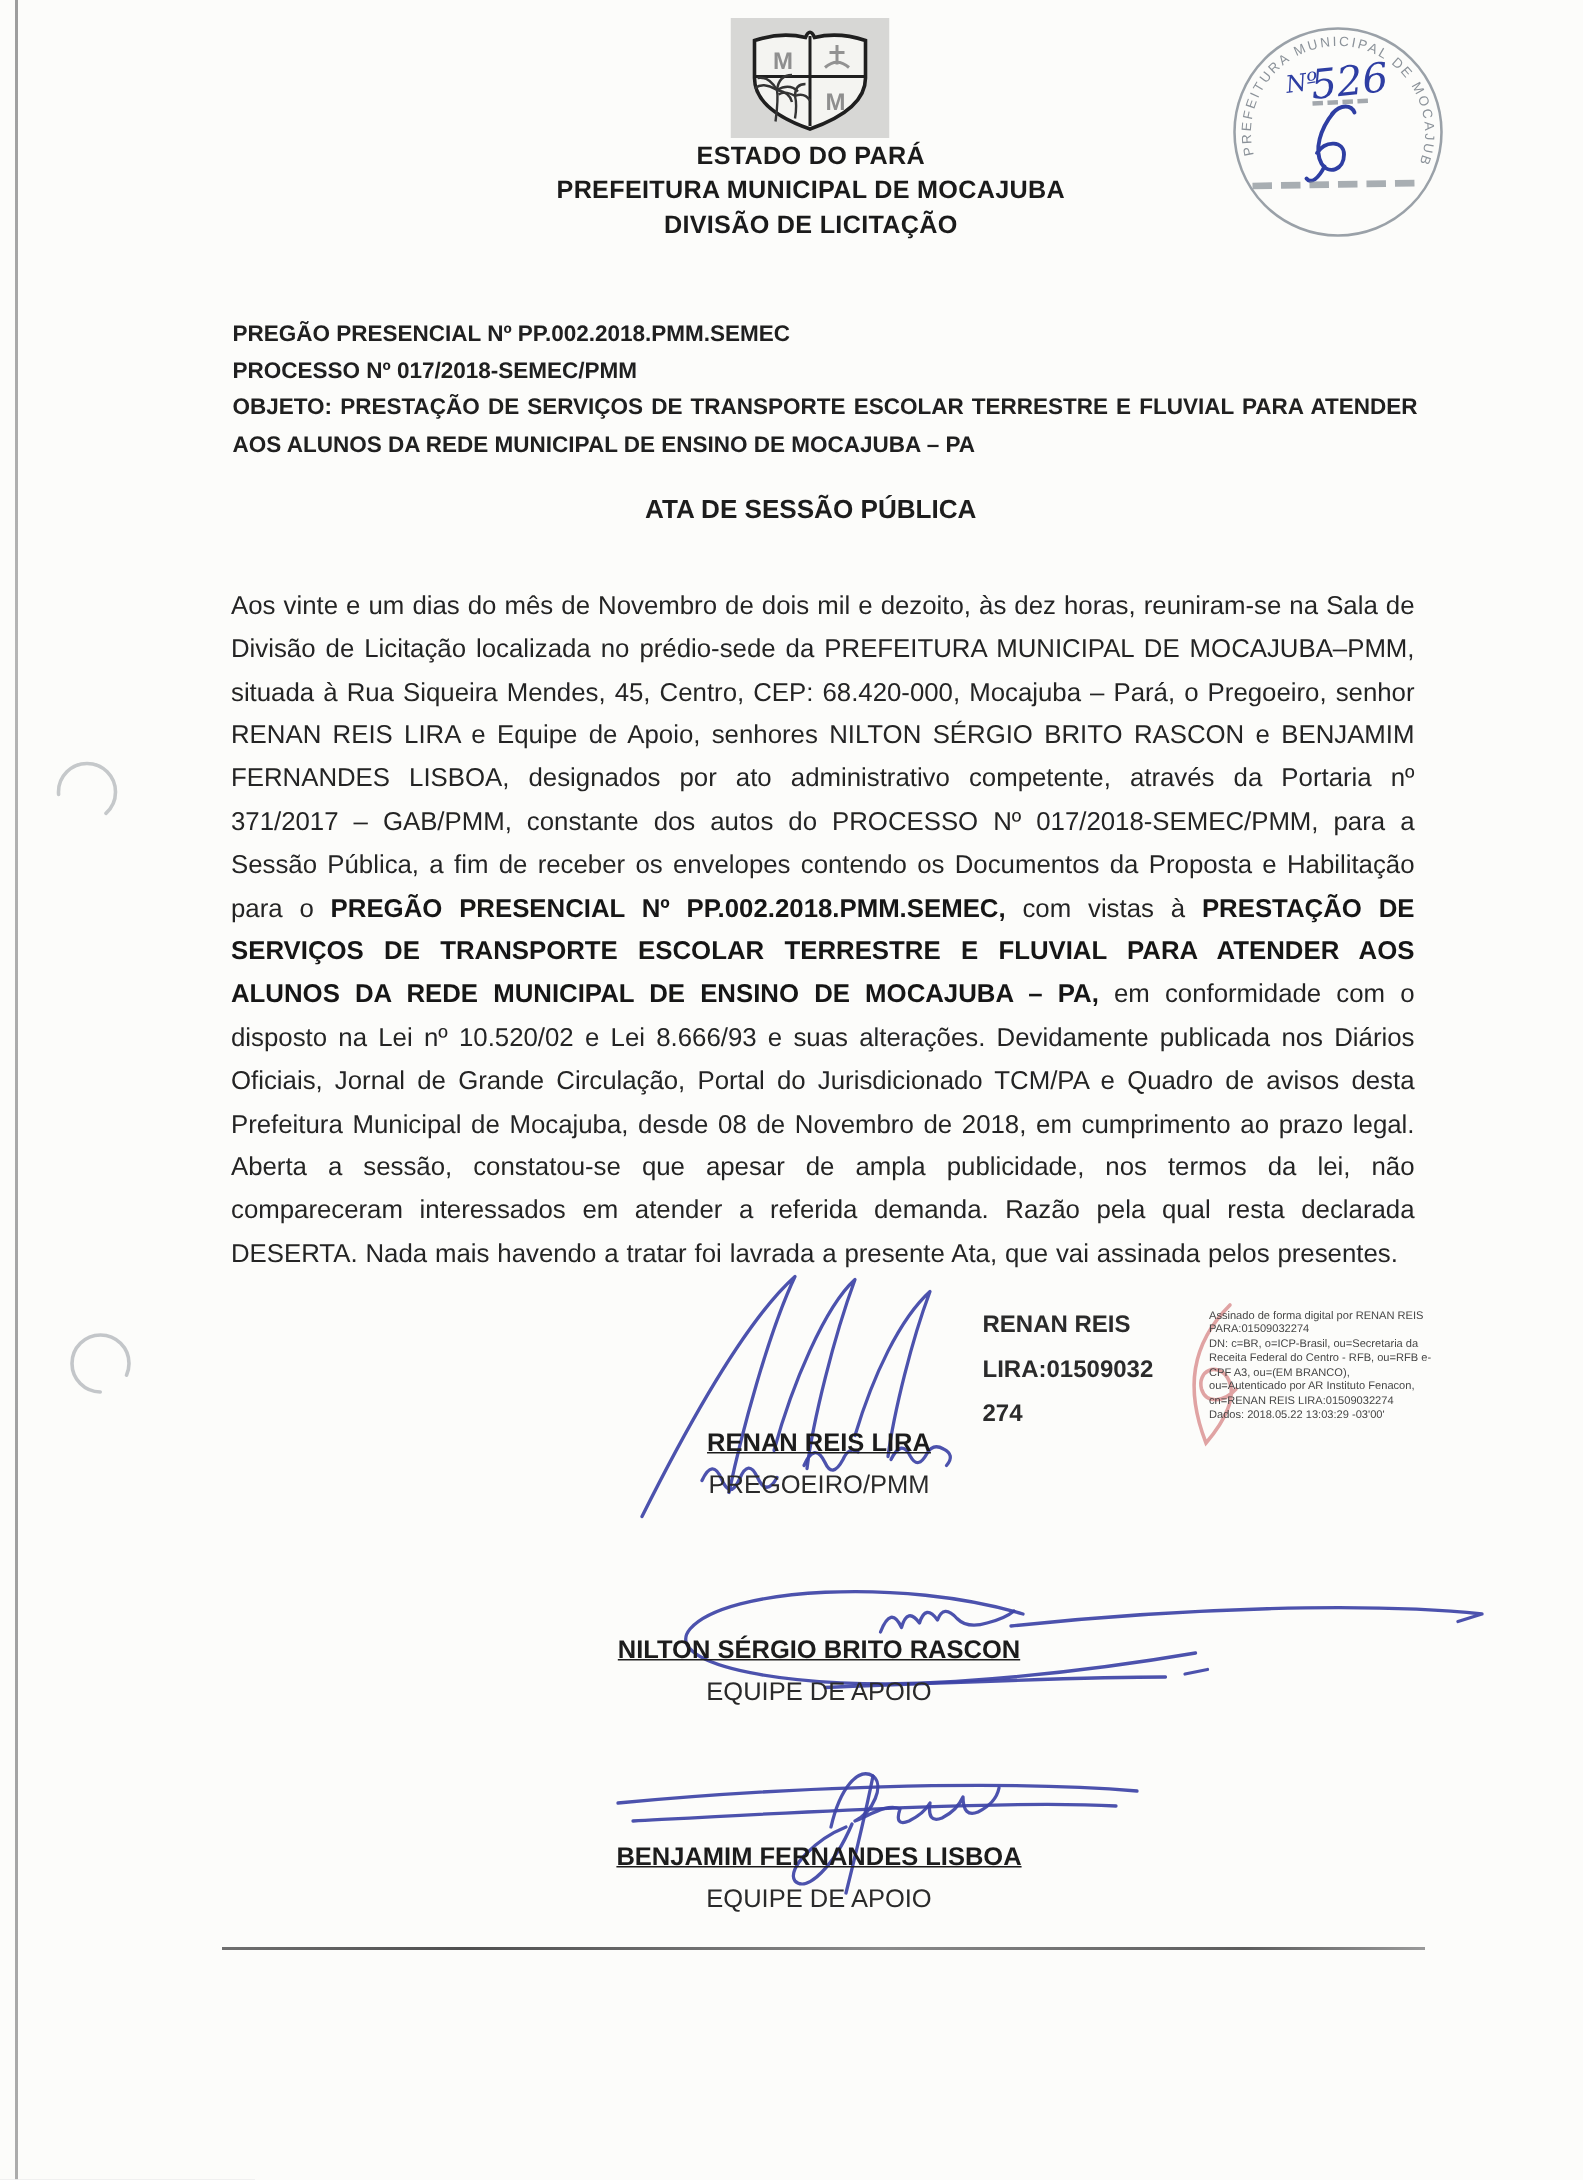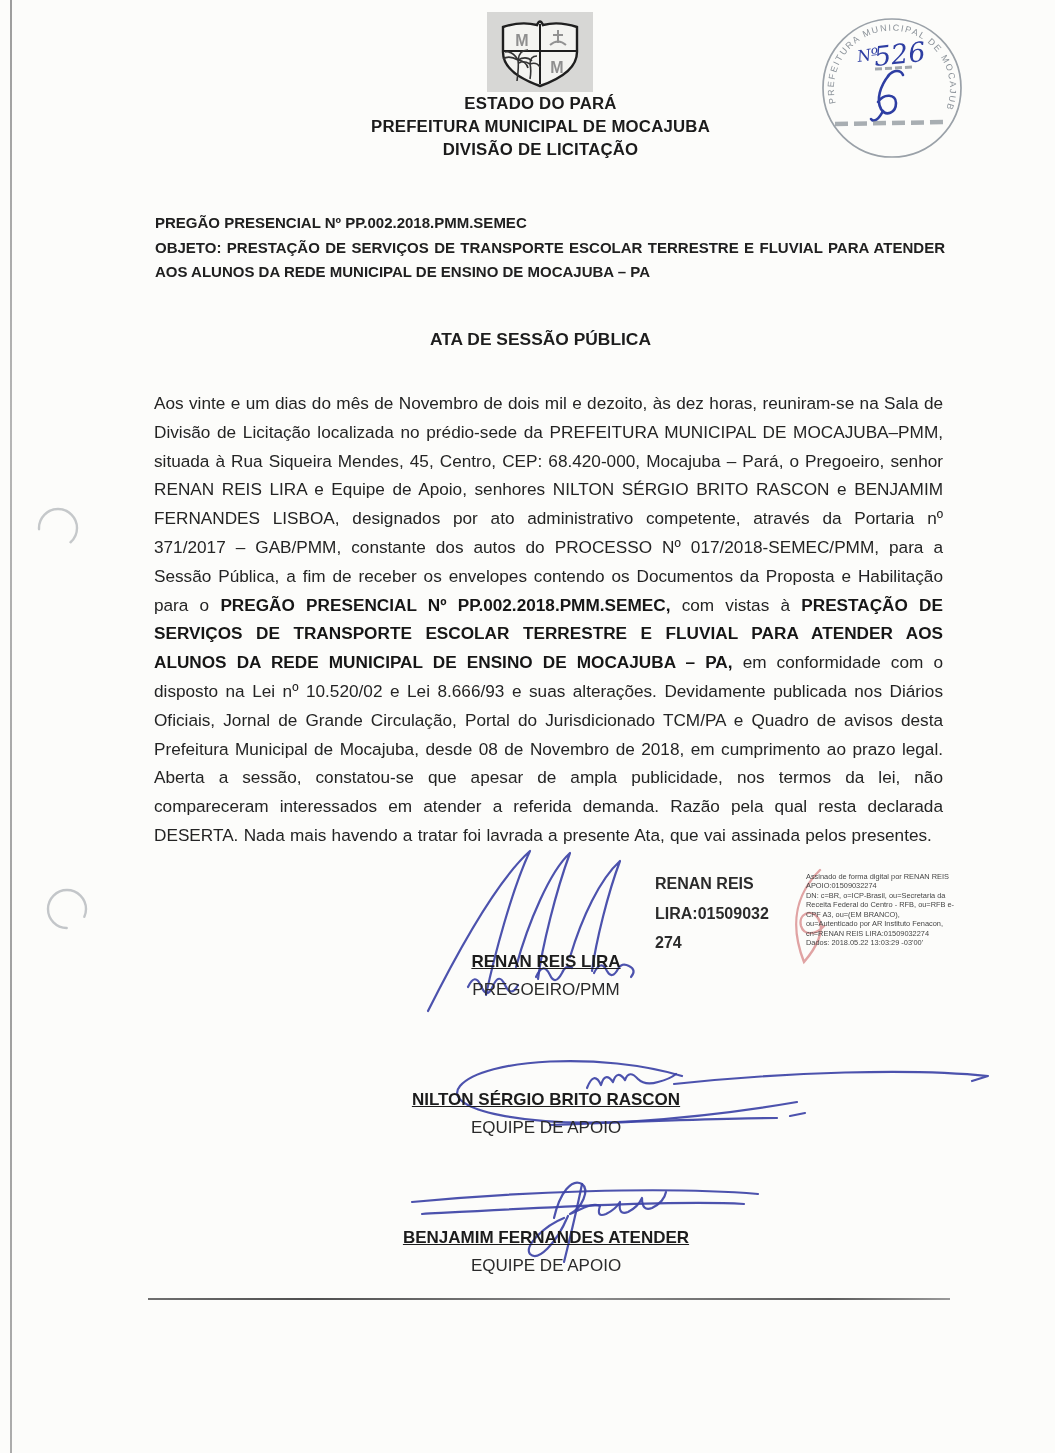--- a/index.html
+++ b/index.html
@@ -94,20 +94,21 @@
     <g fill="none" stroke="#2e3ea3" stroke-width="2.6" stroke-linecap="round">
       <path d="M72 64 C 78 57 85 58 87 63"></path>
       <path d="M73 63 C 64 74 60 88 65 97 C 70 105 80 101 80 91 C 80 82 68 81 62 90"></path>
       <path d="M67 99 C 63 107 58 111 55 107"></path>
     </g>
     <line x1="19" y1="112" x2="131" y2="110" stroke="#8d949b" stroke-width="4.5" stroke-dasharray="13 6" opacity=".75"></line>
   </svg>
 
   <div class="abs title-block">
     <div>PREGÃO PRESENCIAL Nº PP.002.2018.PMM.SEMEC</div>
+    <div>PROCESSO Nº 017/2018-SEMEC/PMM</div>
     <div class="title-just">OBJETO: PRESTAÇÃO DE SERVIÇOS DE TRANSPORTE ESCOLAR TERRESTRE E FLUVIAL PARA ATENDER AOS ALUNOS DA REDE MUNICIPAL DE ENSINO DE MOCAJUBA – PA</div>
   </div>
 
   <div class="abs section-heading center-text">ATA DE SESSÃO PÚBLICA</div>
 
   <div class="abs body-par">
     <span>Aos vinte e um dias do mês de Novembro de dois mil e dezoito, às dez horas, reuniram-se na Sala de Divisão de Licitação localizada no prédio-sede da PREFEITURA MUNICIPAL DE MOCAJUBA–PMM, situada à Rua Siqueira Mendes, 45, Centro, CEP: 68.420-000, Mocajuba – Pará, o Pregoeiro, senhor RENAN REIS LIRA e Equipe de Apoio, senhores NILTON SÉRGIO BRITO RASCON e BENJAMIM FERNANDES LISBOA, designados por ato administrativo competente, através da Portaria nº 371/2017 – GAB/PMM, constante dos autos do PROCESSO Nº 017/2018-SEMEC/PMM, para a Sessão Pública, a fim de receber os envelopes contendo os Documentos da Proposta e Habilitação para o </span><b>PREGÃO PRESENCIAL Nº PP.002.2018.PMM.SEMEC,</b><span> com vistas à </span><b>PRESTAÇÃO DE SERVIÇOS DE TRANSPORTE ESCOLAR TERRESTRE E FLUVIAL PARA ATENDER AOS ALUNOS DA REDE MUNICIPAL DE ENSINO DE MOCAJUBA – PA,</b><span> em conformidade com o disposto na Lei nº 10.520/02 e Lei 8.666/93 e suas alterações. Devidamente publicada nos Diários Oficiais, Jornal de Grande Circulação, Portal do Jurisdicionado TCM/PA e Quadro de avisos desta Prefeitura Municipal de Mocajuba, desde 08 de Novembro de 2018, em cumprimento ao prazo legal. Aberta a sessão, constatou-se que apesar de ampla publicidade, nos termos da lei, não compareceram interessados em atender a referida demanda. Razão pela qual resta declarada DESERTA. Nada mais havendo a tratar foi lavrada a presente Ata, que vai assinada pelos presentes.</span>
   </div>
 
   <svg class="abs" style="left:418px;top:845px;" width="225" height="170" viewBox="0 0 225 170">
@@ -126,21 +127,21 @@
   <div class="abs dig-name">
     <div>RENAN REIS</div>
     <div>LIRA:01509032</div>
     <div>274</div>
   </div>
   <svg class="abs" style="left:784px;top:866px;" width="62" height="104" viewBox="0 0 62 104">
     <path d="M36 4 C 10 30 6 60 20 96 C 32 82 42 64 34 52 C 27 42 14 48 17 60 C 20 70 32 69 40 60" fill="none" stroke="#e0a3a3" stroke-width="2.4" stroke-linecap="round"></path>
   </svg>
   <div class="abs cert-text">
     <div>Assinado de forma digital por RENAN REIS</div>
-    <div>APOIO:01509032274</div>
+    <div>PARA:01509032274</div>
     <div>DN: c=BR, o=ICP-Brasil, ou=Secretaria da</div>
     <div>Receita Federal do Centro - RFB, ou=RFB e-</div>
     <div>CPF A3, ou=(EM BRANCO),</div>
     <div>ou=Autenticado por AR Instituto Fenacon,</div>
     <div>cn=RENAN REIS LIRA:01509032274</div>
     <div>Dados: 2018.05.22 13:03:29 -03'00'</div>
   </div>
 
   <svg class="abs" style="left:432px;top:1048px;" width="565" height="95" viewBox="0 0 565 95">
     <path class="sig-stroke" d="M250 28 C 170 4 52 10 28 38 C 8 62 96 80 205 73 C 280 68 330 60 365 54"></path>
@@ -155,19 +156,19 @@
   </div>
 
   <svg class="abs" style="left:406px;top:1158px;" width="360" height="118" viewBox="0 0 360 118">
     <path class="sig-stroke" d="M6 44 C 110 34 255 28 352 36"></path>
     <path class="sig-stroke" d="M16 56 C 128 50 268 42 338 46"></path>
     <path class="sig-stroke" d="M148 60 C 154 34 166 20 176 26 C 184 32 176 50 164 56 C 174 52 186 44 194 48 Q 190 60 200 56 Q 210 51 214 44 Q 212 58 222 54 Q 232 49 236 40 Q 236 54 246 50 Q 258 44 260 34"></path>
     <path class="sig-stroke" d="M162 58 C 150 86 132 104 124 96 C 118 88 138 68 158 60"></path>
     <path class="sig-stroke" d="M176 26 C 170 56 162 88 158 104"></path>
   </svg>
   <div class="abs sig-text" style="top:1224px;">
-    <div class="sig-name">BENJAMIM FERNANDES ATENDER</div>
+    <div class="sig-name">BENJAMIM FERNANDES LISBOA</div>
     <div class="sig-role">EQUIPE DE APOIO</div>
   </div>
 
   <div class="abs footer-rule"></div>
 
 </div>
 
 </body></html>

